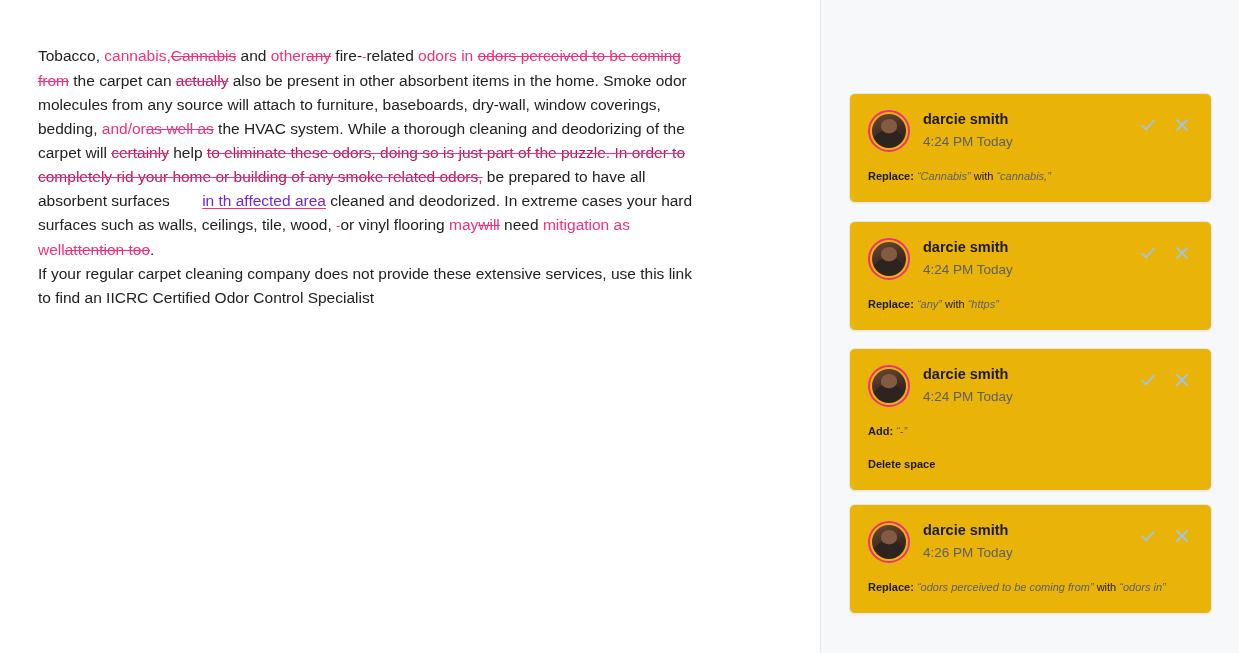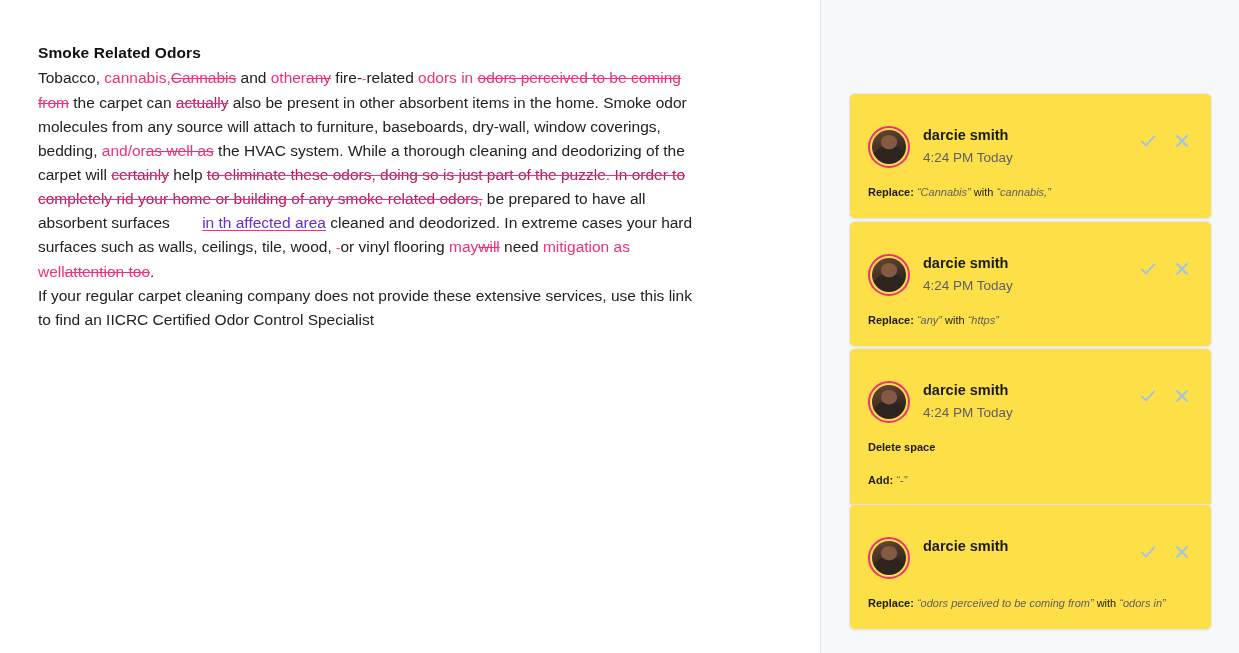--- a/index.html
+++ b/index.html
@@ -73,25 +73,25 @@
   .comments-pane {
     width: 419px;
     height: 653px;
     background: #f7f8fa;
     border-left: 1px solid #e3e5e9;
     padding: 0 28px;
     overflow: hidden;
     position: relative;
   }
   .comment-card {
-    background: #fde047;
+    background: #eab308;
     border: 1px solid #e6e8ec;
     border-radius: 6px;
     box-shadow: 0 1px 2px rgba(17,17,17,0.05);
-    padding: 32px 16px 16px 18px;
+    padding: 16px 16px 16px 18px;
     position: absolute;
     left: 28px;
     width: 363px;
   }
   .card-head {
     display: flex;
     align-items: flex-start;
   }
   .avatar-wrap {
     width: 42px;
@@ -168,21 +168,20 @@
     color: #5d6068;
   }
   .card-line + .card-line { margin-top: 13px; }
 </style>
 </head>
 <body>
 
 <div id="app">
 
   <div class="doc-pane">
-    <h1 class="doc-title">Smoke Related Odors</h1>
     <div class="doc-body">
       <p id="tracked-paragraph"><span>Tobacco, </span><span class="ins">cannabis,</span><span class="del">Cannabis</span><span> and </span><span class="ins">other</span><span class="del">any</span><span> fire-</span><span class="tiny-mark">-</span><span>related </span><span class="ins">odors in </span><span class="del">odors perceived to be coming from</span><span> the carpet can </span><span class="del-dark">actually</span><span> also be present in other absorbent items in the home. Smoke odor molecules from any source will attach to furniture, baseboards, dry-wall, window coverings, bedding, </span><span class="ins">and/or</span><span class="del">as well as</span><span> the HVAC system. While a thorough cleaning and deodorizing of the carpet will </span><span class="del-dark">certainly</span><span> help </span><span class="del-dark">to eliminate these odors, doing so is just part of the puzzle. In order to completely rid your home or building of any smoke related odors,</span><span> be prepared to have all absorbent surfaces </span><span class="ins-u">in th affected area</span><span> cleaned and deodorized. In extreme cases your hard surfaces such as walls, ceilings, tile, wood, </span><span class="tiny-mark">-</span><span>or vinyl flooring </span><span class="ins">may</span><span class="del">will</span><span> need </span><span class="ins">mitigation as well</span><span class="del">attention too</span><span>.</span></p>
       <p>If your regular carpet cleaning company does not provide these extensive services, use this link to find an IICRC Certified Odor Control Specialist</p>
     </div>
   </div>
 
   <div class="comments-pane">
     <div id="comments-host">
         <div class="comment-card" style="top: 93px;">
           <div class="card-head">
@@ -255,31 +254,32 @@
               </button>
               <button class="icon-btn">
                 <svg width="20" height="20" viewBox="0 0 20 20" fill="none" stroke="#9fc4e8" stroke-width="1.9" stroke-linecap="round">
                   <path d="M5 5 L15 15"></path>
                   <path d="M15 5 L5 15"></path>
                 </svg>
               </button>
             </div>
           </div>
           <div class="card-body">
+            <div class="card-line"><span class="lbl">Add:</span> <span class="quoted">“-”</span></div>
             <div class="card-line"><span class="lbl">Delete space</span></div>
-            <div class="card-line"><span class="lbl">Add:</span> <span class="quoted">“-”</span></div>
           </div>
         </div>
         <div class="comment-card" style="top: 504px;">
           <div class="card-head">
             <div class="avatar-wrap">
               <div class="avatar"></div>
             </div>
             <div class="who">
               <div class="author">darcie smith</div>
+              <div class="timestamp">4:26 PM Today</div>
             </div>
             <div class="card-actions">
               <button class="icon-btn">
                 <svg width="20" height="20" viewBox="0 0 20 20" fill="none" stroke="#9fc4e8" stroke-width="1.9" stroke-linecap="round" stroke-linejoin="round">
                   <path d="M4 10.6 L8 14.4 L16 5.6"></path>
                 </svg>
               </button>
               <button class="icon-btn">
                 <svg width="20" height="20" viewBox="0 0 20 20" fill="none" stroke="#9fc4e8" stroke-width="1.9" stroke-linecap="round">
                   <path d="M5 5 L15 15"></path>

